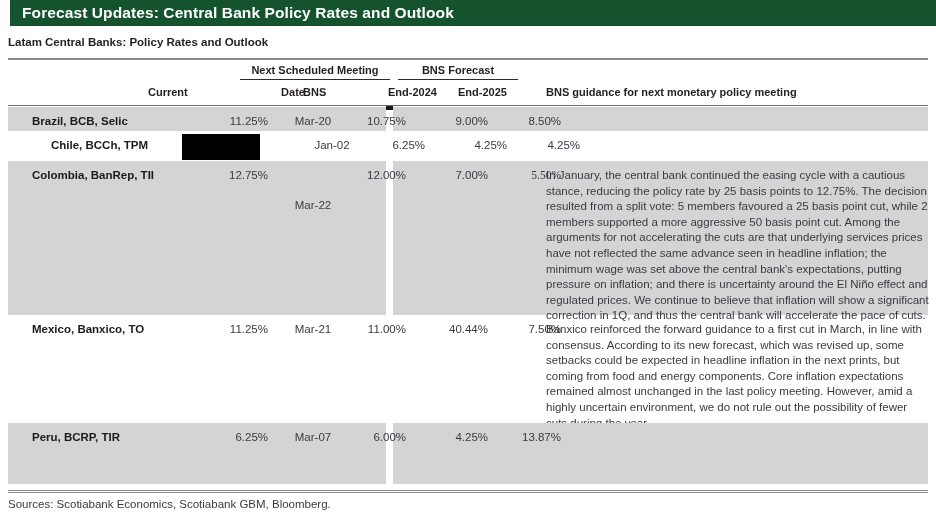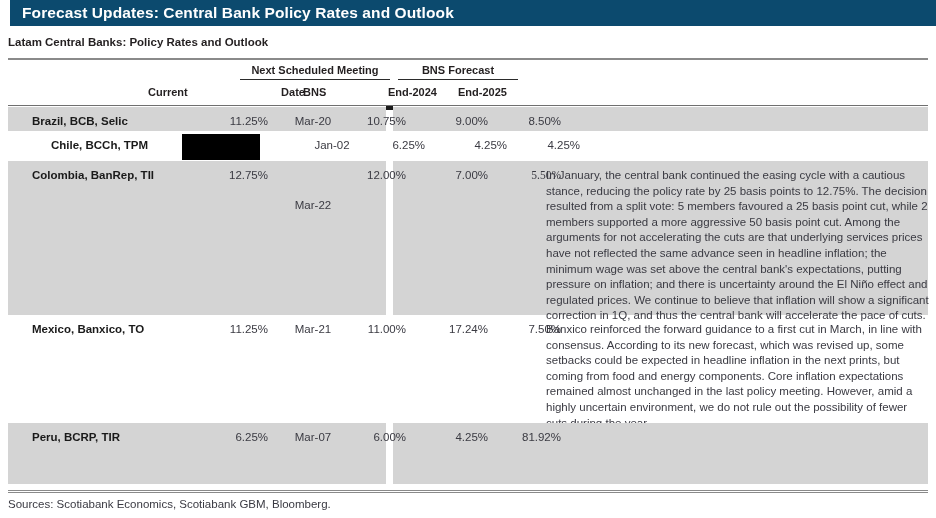--- a/index.html
+++ b/index.html
@@ -16,21 +16,21 @@
     position: relative;
   }
 
   
   #title-banner {
     position: absolute;
     left: 10px;
     top: 0;
     width: 926px;
     height: 26px;
-    background: #0c4a6e;
+    background: #14532d;
     display: flex;
     align-items: center;
   }
   #title-banner .title-text {
     color: #ffffff;
     font-size: 15.5px;
     font-weight: bold;
     letter-spacing: 0.1px;
     padding-left: 12px;
     white-space: nowrap;
@@ -204,20 +204,21 @@
     <div class="grp-rule" style="left:232px; width:150px;"></div>
 
     <div class="grp-label" style="left:390px; width:120px;">BNS Forecast</div>
     <div class="grp-rule" style="left:390px; width:120px;"></div>
 
     <div class="col-label r" style="left:140px; width:100px;">Current</div>
     <div class="col-label c" style="left:240px; width:90px;">Date</div>
     <div class="col-label r" style="left:295px; width:83px;">BNS</div>
     <div class="col-label r" style="left:380px; width:80px;">End-2024</div>
     <div class="col-label r" style="left:450px; width:83px;">End-2025</div>
+    <div class="col-label l" style="left:538px; width:380px;">BNS guidance for next monetary policy meeting</div>
 
     <div class="tick-mark"></div>
   </div>
 
   <div class="rule-head"></div>
 
   <div id="rows">
       <div class="row" style="height: 24px;">
         <div class="band band-left shaded"></div>
         <div class="band band-right shaded"></div>
@@ -249,31 +250,31 @@
         <div class="cell num" style="left:450px; top:7px; width:83px;font-family:Liberation Serif, serif;">5.50%</div>
         <div class="guidance" style="left: 538px; top: 7px; width: 384px;">In January, the central bank continued the easing cycle with a cautious stance, reducing the policy rate by 25 basis points to 12.75%. The decision resulted from a split vote: 5 members favoured a 25 basis point cut, while 2 members supported a more aggressive 50 basis point cut. Among the arguments for not accelerating the cuts are that underlying services prices have not reflected the same advance seen in headline inflation; the minimum wage was set above the central bank's expectations, putting pressure on inflation; and there is uncertainty around the El Niño effect and regulated prices. We continue to believe that inflation will show a significant correction in 1Q, and thus the central bank will accelerate the pace of cuts.</div>
       </div>
       <div class="row" style="height: 108px;">
         <div class="band band-left"></div>
         <div class="band band-right"></div>
         <div class="cell name" style="left:4px; top:7px;">Mexico, Banxico, TO</div>
         <div class="cell num" style="left:140px; top:7px; width:100px;">11.25%</div>
         <div class="cell ctr" style="left:240px; top:7px; width:90px;">Mar-21</div>
         <div class="cell num" style="left:295px; top:7px; width:83px;">11.00%</div>
-        <div class="cell num" style="left:390px; top:7px; width:70px;">17.24%</div>
+        <div class="cell num" style="left:390px; top:7px; width:70px;">40.44%</div>
         <div class="cell num" style="left:450px; top:7px; width:83px;">7.50%</div>
         <div class="guidance" style="left: 538px; top: 7px; width: 384px;">Banxico reinforced the forward guidance to a first cut in March, in line with consensus. According to its new forecast, which was revised up, some setbacks could be expected in headline inflation in the next prints, but coming from food and energy components. Core inflation expectations remained almost unchanged in the last policy meeting. However, amid a highly uncertain environment, we do not rule out the possibility of fewer cuts during the year.</div>
       </div>
       <div class="row" style="height: 61px;">
         <div class="band band-left shaded"></div>
         <div class="band band-right shaded"></div>
         <div class="cell name" style="left:4px; top:7px;">Peru, BCRP, TIR</div>
         <div class="cell num" style="left:140px; top:7px; width:100px;">6.25%</div>
         <div class="cell ctr" style="left:240px; top:7px; width:90px;">Mar-07</div>
         <div class="cell num" style="left:295px; top:7px; width:83px;">6.00%</div>
         <div class="cell num" style="left:390px; top:7px; width:70px;">4.25%</div>
-        <div class="cell num" style="left:450px; top:7px; width:83px;">81.92%</div>
+        <div class="cell num" style="left:450px; top:7px; width:83px;">13.87%</div>
       </div>
     </div>
 </div>
 
 <div id="rule-bottom"></div>
 <div id="sources">Sources: Scotiabank Economics, Scotiabank GBM, Bloomberg.</div>
 
 </body></html>

